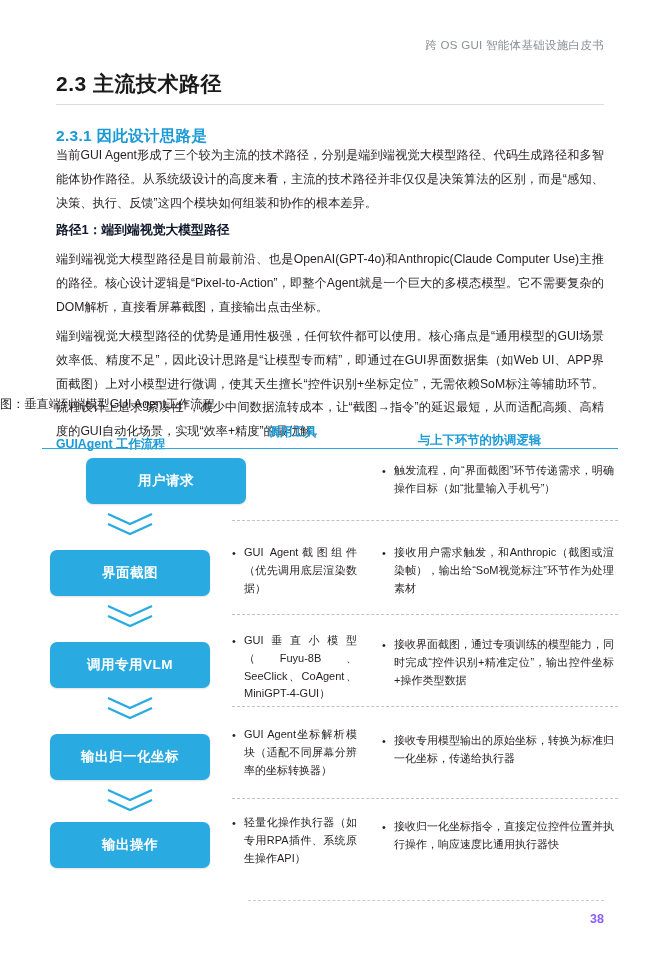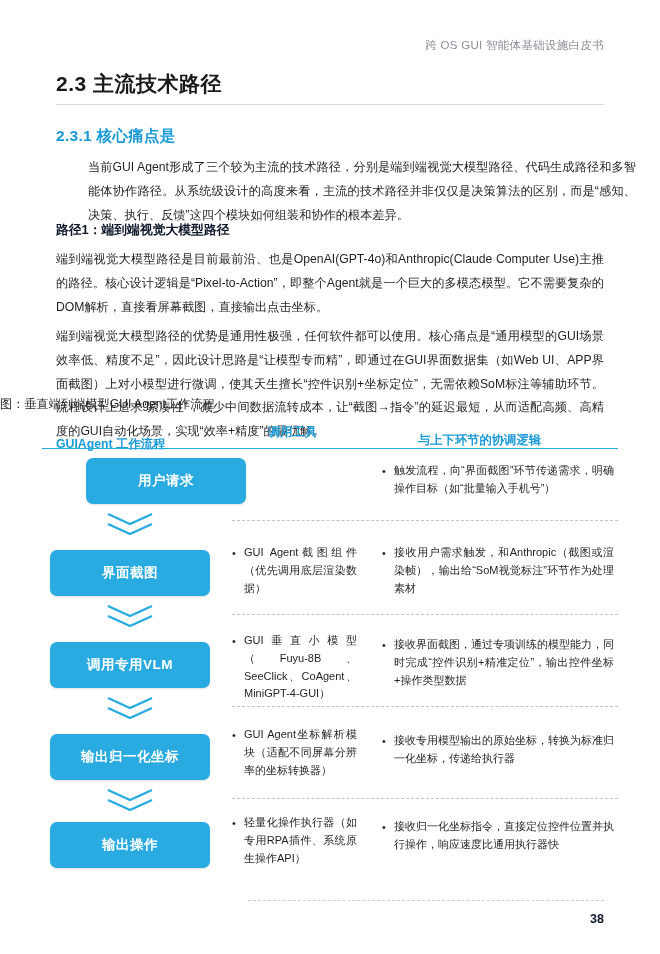--- a/index.html
+++ b/index.html
@@ -59,21 +59,21 @@
   }
   .body-block {
     position: absolute;
     left: 56px;
     width: 548px;
     font-size: 12.2px;
     line-height: 1.95;
     text-align: justify;
     color: #231f20;
   }
-  .p1 { top: 156px; margin-left: 32px; }
+  .p1 { top: 144px; }
   .path-label {
     position: absolute;
     left: 56px;
     top: 222px;
     font-size: 12.8px;
     font-weight: bold;
     color: #0f172a;
   }
   .p2 { top: 248px; }
   .p3 { top: 325px; }
@@ -173,35 +173,35 @@
     top: 900px;
     width: 356px;
     border-top: 1px dashed #c9ced3;
     height: 0;
   }
   .page-num {
     position: absolute;
     right: 56px;
     top: 912px;
     font-size: 12.5px;
-    color: #0f172a;
+    color: #8b5cf6;
     font-weight: bold;
   }
 </style>
 </head>
 <body>
 
 <div class="page">
 
   <div class="header-title">跨 OS GUI 智能体基础设施白皮书</div>
 
   <h2 class="h2">2.3 主流技术路径</h2>
   <div class="h2-rule"></div>
 
-  <div class="h3">2.3.1 核心痛点是</div>
+  <div class="h3">2.3.1 因此设计思路是</div>
 
   <div class="body-block p1">当前GUI Agent形成了三个较为主流的技术路径，分别是端到端视觉大模型路径、代码生成路径和多智能体协作路径。从系统级设计的高度来看，主流的技术路径并非仅仅是决策算法的区别，而是“感知、决策、执行、反馈”这四个模块如何组装和协作的根本差异。</div>
 
   <div class="path-label">路径1：端到端视觉大模型路径</div>
 
   <div class="body-block p2">端到端视觉大模型路径是目前最前沿、也是OpenAI(GPT-4o)和Anthropic(Claude Computer Use)主推的路径。核心设计逻辑是“Pixel-to-Action”，即整个Agent就是一个巨大的多模态模型。它不需要复杂的DOM解析，直接看屏幕截图，直接输出点击坐标。</div>
   <div class="body-block p3">端到端视觉大模型路径的优势是通用性极强，任何软件都可以使用。核心痛点是“通用模型的GUI场景效率低、精度不足”，因此设计思路是“让模型专而精”，即通过在GUI界面数据集（如Web UI、APP界面截图）上对小模型进行微调，使其天生擅长“控件识别+坐标定位”，无需依赖SoM标注等辅助环节。流程设计上追求“紧凑性”，减少中间数据流转成本，让“截图→指令”的延迟最短，从而适配高频、高精度的GUI自动化场景，实现“效率+精度”的最优解。</div>
 
   <div class="fig-caption">图：垂直端到端模型GUI Agent工作流程</div>
 

